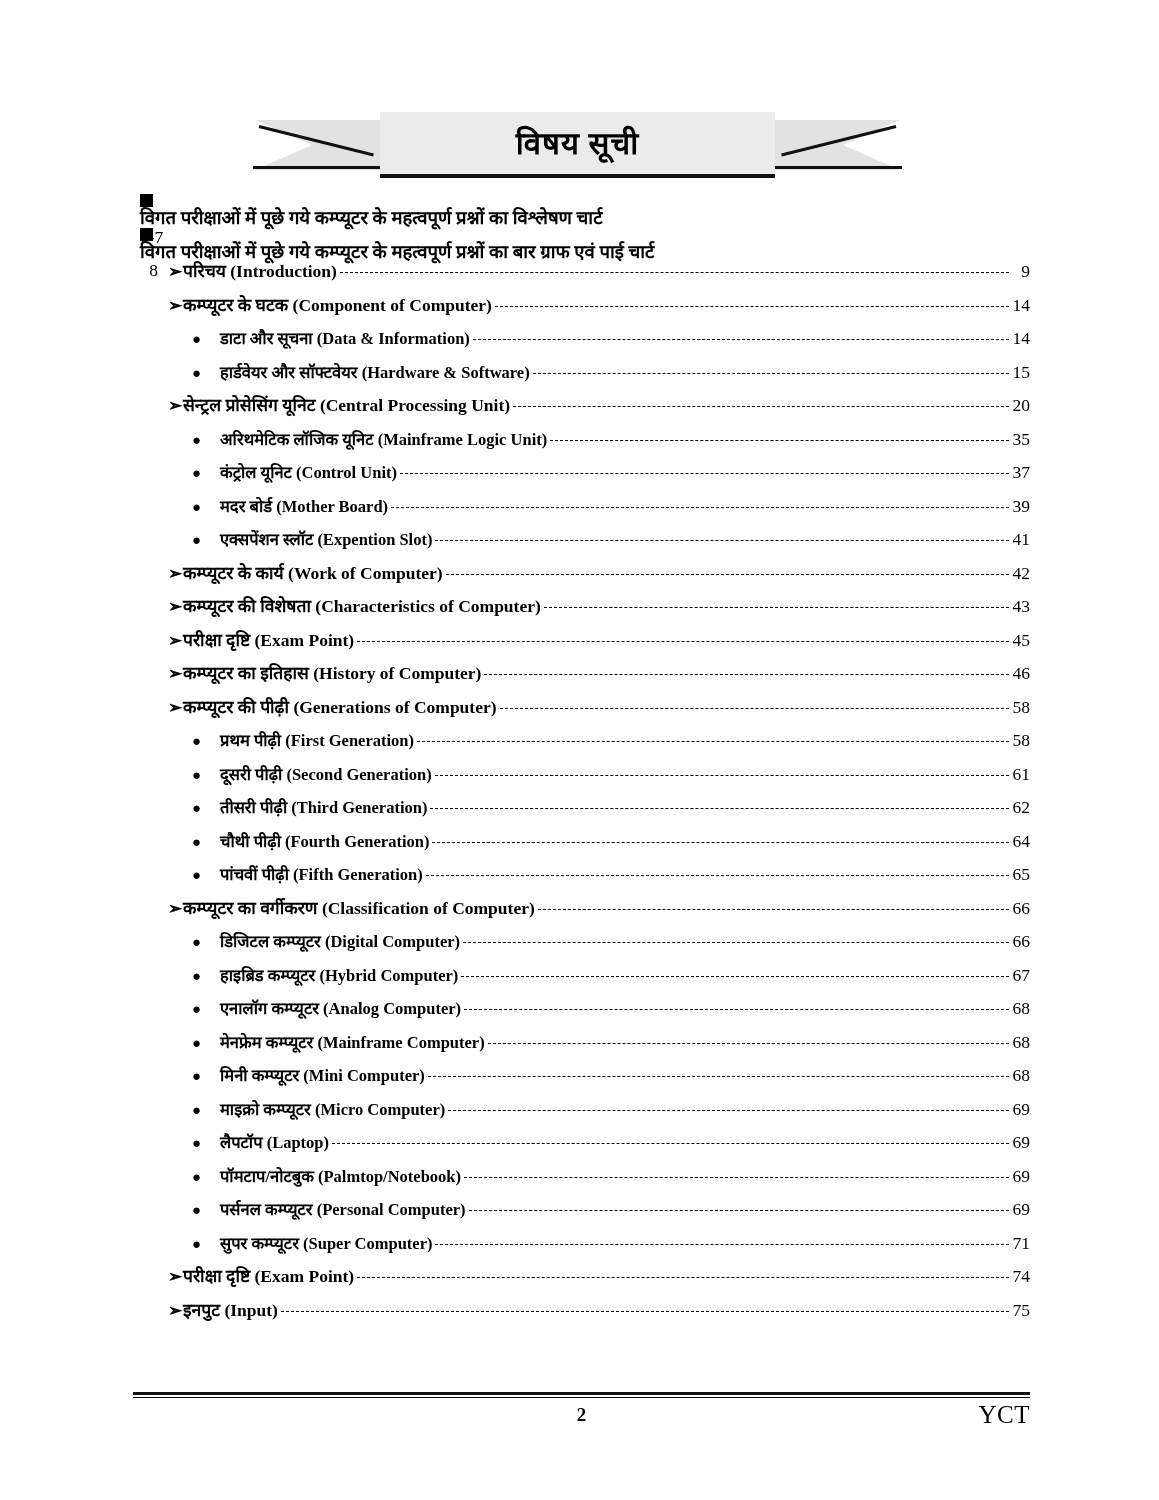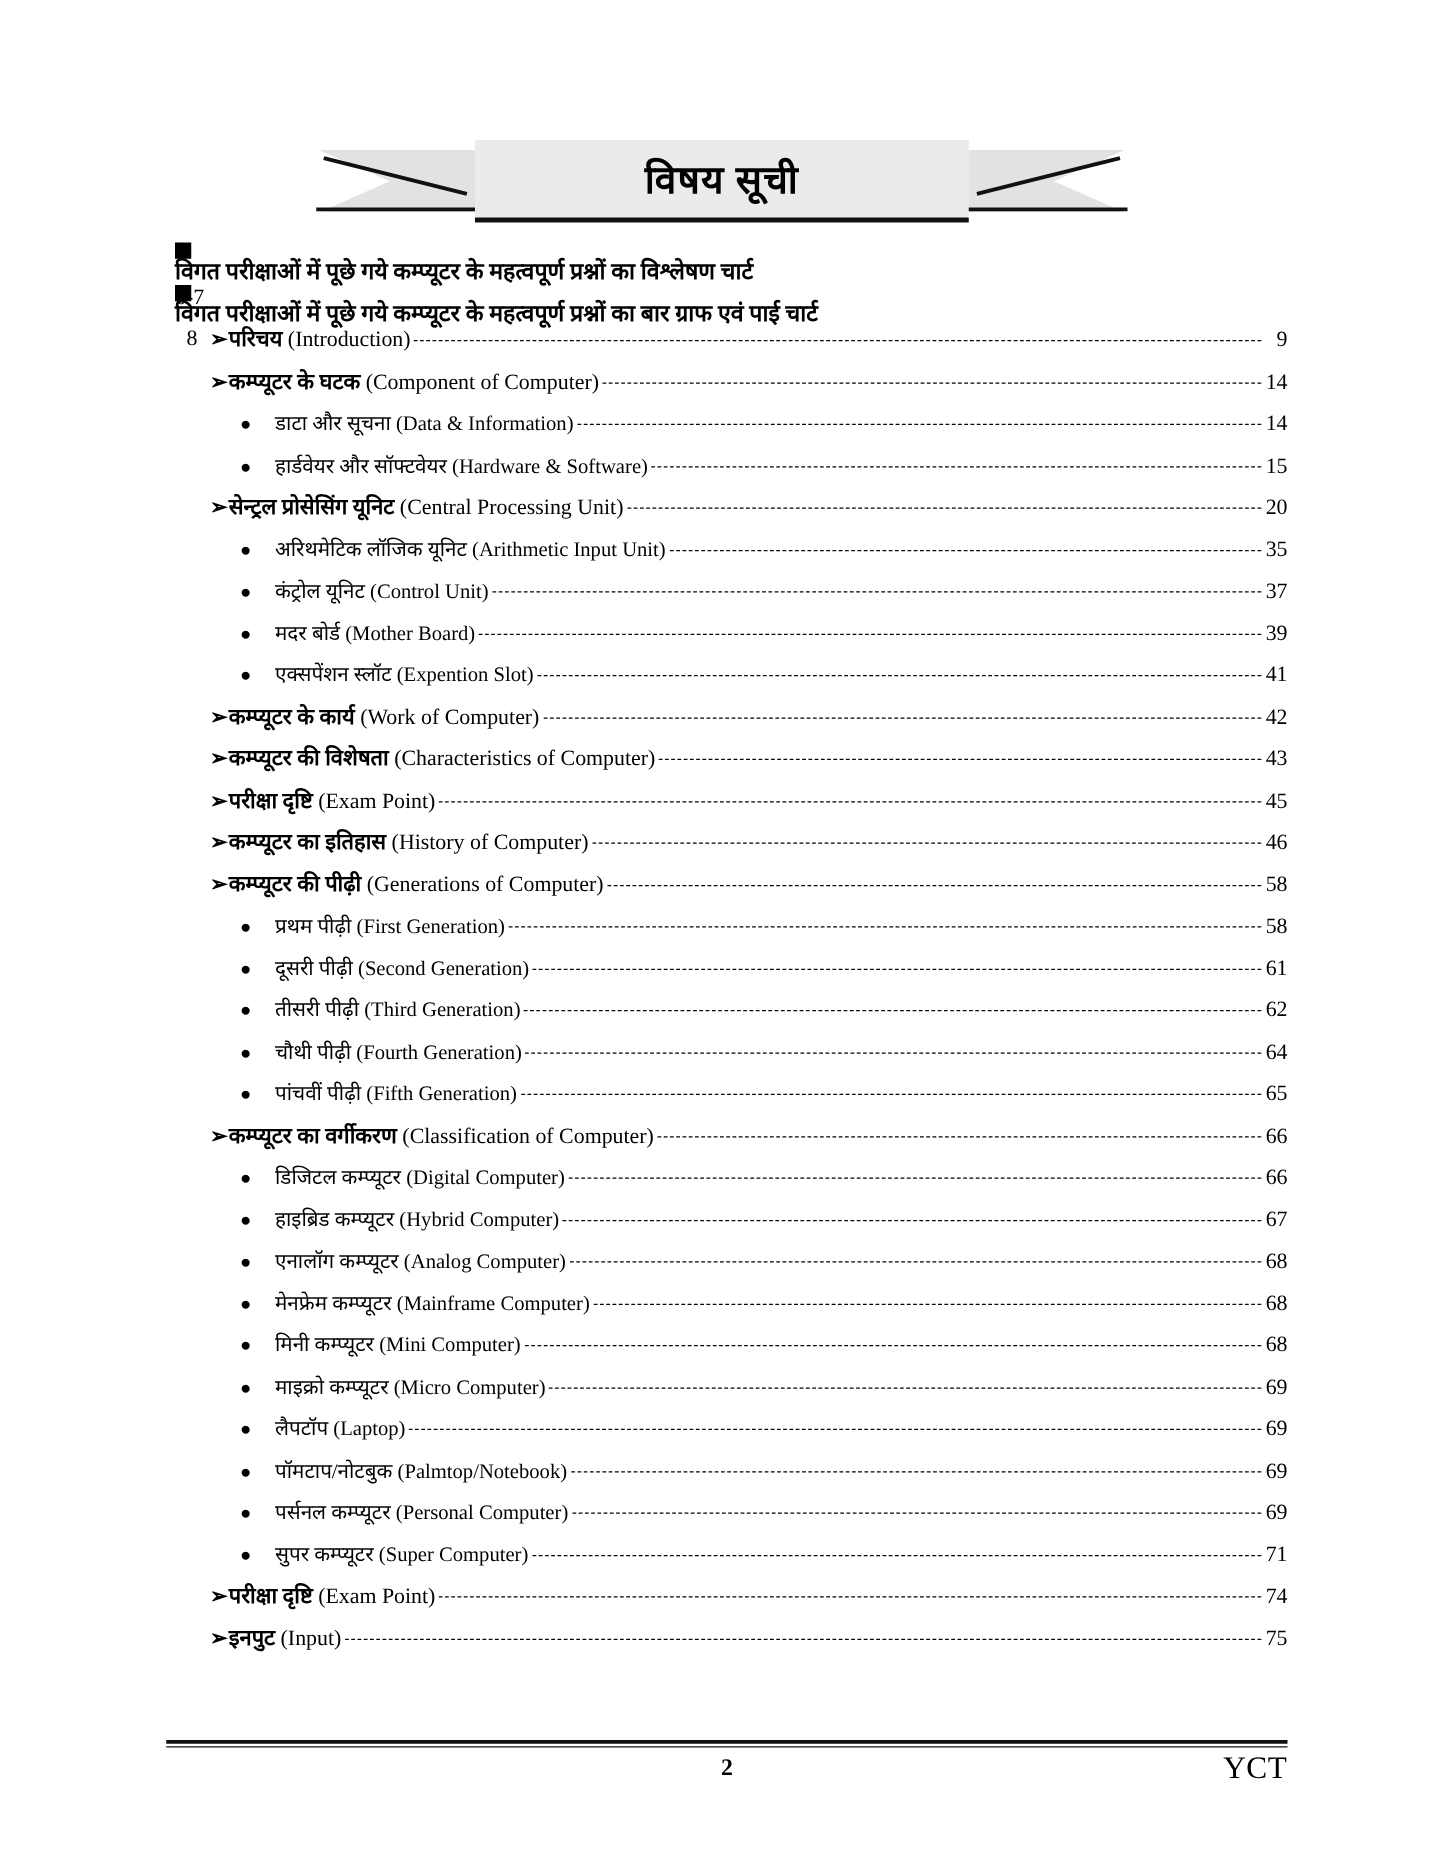--- a/index.html
+++ b/index.html
@@ -147,27 +147,27 @@
 
   .label {
     flex: 0 0 auto;
     font-size: 17.5px;
     line-height: 1;
   }
   .label .hi {
     font-weight: 600;
   }
   .label .en {
-    font-weight: 400;
+    font-weight: 700;
   }
   .lvl1 .label { font-size: 18.5px; }
   .lvl1 .label .hi { font-weight: 700; }
   .lvl1.chapter .label .en { font-weight: 700; }
   .lvl2 .label .hi { font-weight: 700; font-size: 17.5px; }
-  .lvl3 .label .hi { font-weight: 400; }
+  .lvl3 .label .hi { font-weight: 700; }
   .lvl3 .label { font-size: 16.5px; }
 
   .leader {
     flex: 1 1 auto;
     overflow: hidden;
     height: 1px;
     position: relative;
     top: -4px;
     margin: 0 3px;
     border-bottom: 1.6px dashed #000000;
@@ -282,21 +282,21 @@
         <span class="pageno">15</span>
       </div>
       <div class="toc-row lvl2">
         <span class="marker arrow">➢</span>
         <span class="label"><span class="hi">सेन्ट्रल प्रोसेसिंग यूनिट </span><span class="en">(Central Processing Unit)</span></span>
         <span class="leader"></span>
         <span class="pageno">20</span>
       </div>
       <div class="toc-row lvl3">
         <span class="marker dot">●</span>
-        <span class="label"><span class="hi">अरिथमेटिक लॉजिक यूनिट </span><span class="en">(Arithmetic Input Unit)</span></span>
+        <span class="label"><span class="hi">अरिथमेटिक लॉजिक यूनिट </span><span class="en">(Mainframe Logic Unit)</span></span>
         <span class="leader"></span>
         <span class="pageno">35</span>
       </div>
       <div class="toc-row lvl3">
         <span class="marker dot">●</span>
         <span class="label"><span class="hi">कंट्रोल यूनिट </span><span class="en">(Control Unit)</span></span>
         <span class="leader"></span>
         <span class="pageno">37</span>
       </div>
       <div class="toc-row lvl3">

